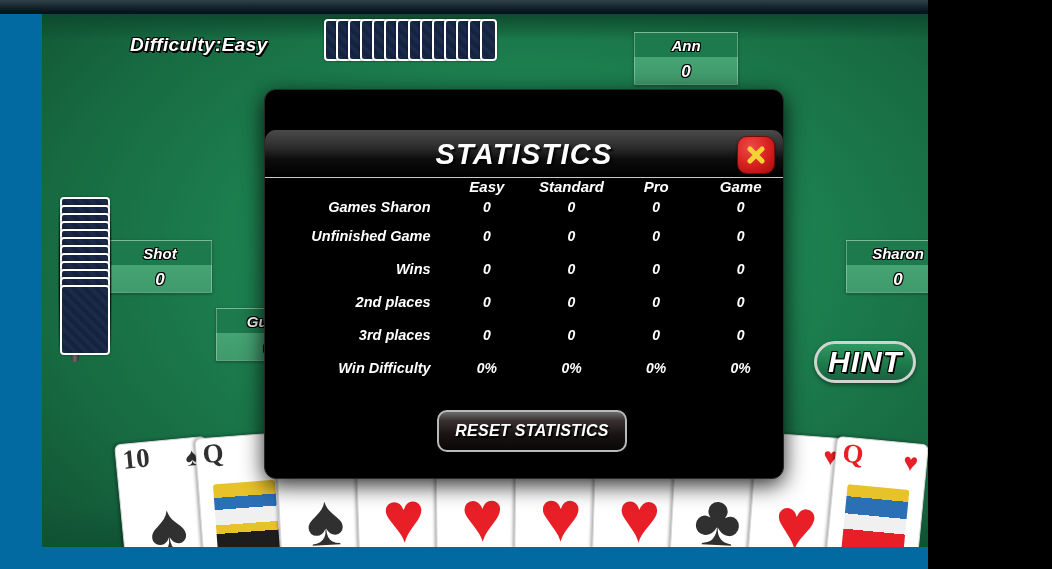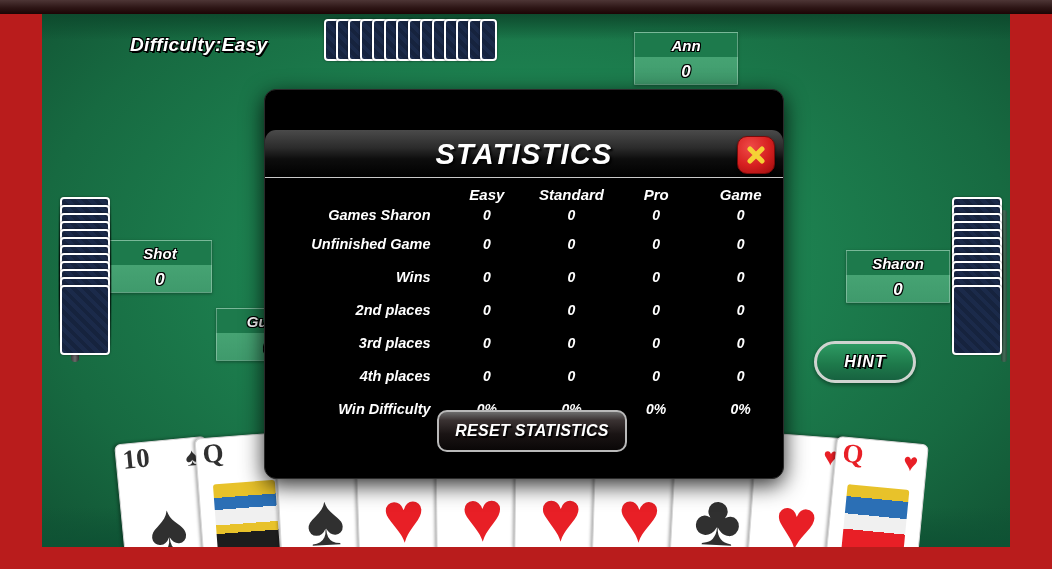--- a/index.html
+++ b/index.html
@@ -6,22 +6,22 @@
   html, body {
     width: 1052px; height: 569px;
     background: #000;
     font-family: "Liberation Sans", sans-serif;
     overflow: hidden;
   }
 
   
   #device {
     position: relative;
-    width: 1052px; height: 569px;
-    background: #b91c1c;
+    width: 928px; height: 569px;
+    background: #0369a1;
     overflow: hidden;
   }
   #bezel-shine {
     position: absolute; left: 0; top: 0; width: 1052px; height: 14px;
     background: linear-gradient(180deg, #3a3a3a 0%, #151515 55%, #000 100%);
     opacity: .85;
   }
 
   
   #table-felt {
@@ -114,35 +114,35 @@
   }
   .player-score {
     height: 27px; line-height: 27px;
     text-align: center;
     font-size: 17px; font-weight: bold; font-style: italic;
     color: #fff;
     text-shadow: 1px 1px 0 #000, -1px -1px 0 #000, 1px -1px 0 #000, -1px 1px 0 #000;
   }
   #player-ann   { left: 592px; top: 18px; }
   #player-anna  { left: 66px;  top: 226px; }
-  #player-sharon{ left: 804px; top: 226px; margin-top: 10px; }
+  #player-sharon{ left: 804px; top: 226px; }
   #player-guest { left: 174px; top: 294px; }
 
   
   #hint-button {
     position: absolute; left: 772px; top: 327px;
     width: 102px; height: 42px;
     border-radius: 21px;
     border: 3px solid #cfd4d0;
     background: linear-gradient(180deg, #2e9a63 0%, #1e7a4b 55%, #176240 100%);
     display: flex; align-items: center; justify-content: center;
     box-shadow: 0 2px 4px rgba(0,0,0,.4);
   }
   #hint-button span {
-    font-size: 16px; font-weight: bold; font-style: italic;
+    font-size: 30px; font-weight: bold; font-style: italic;
     color: #fff; letter-spacing: 1px;
     text-shadow: 1.5px 1.5px 0 #000, -1px -1px 0 #000, 1px -1px 0 #000, -1px 1px 0 #000;
   }
 
   
   #hand {
     position: absolute; left: 0; bottom: -6px;
     width: 968px; height: 140px;
   }
   .card {
@@ -224,21 +224,21 @@
     border: 1px solid #7a0a0a;
     box-shadow: 0 2px 3px rgba(0,0,0,.6);
     display: flex; align-items: center; justify-content: center;
   }
   #close-button svg { display: block; }
 
   
   #stats-table {
     width: 100%;
     border-collapse: collapse;
-    margin-top: 8px;
+    margin-top: 0;
   }
   #stats-table th, #stats-table td {
     color: #fff;
     font-weight: bold; font-style: italic;
     text-shadow: 1px 1px 1px rgba(0,0,0,.9);
   }
   #stats-table th.corner-cell { width: 180px; }
   #stats-table th.col-head {
     font-size: 15px;
     padding-bottom: 0;
@@ -456,27 +456,20 @@
             <td class="value">0</td>
           </tr>
           <tr>
             <td class="row-label">3rd places</td>
             <td class="value">0</td>
             <td class="value">0</td>
             <td class="value">0</td>
             <td class="value">0</td>
           </tr>
           <tr>
-            <td class="row-label">4th places</td>
-            <td class="value">0</td>
-            <td class="value">0</td>
-            <td class="value">0</td>
-            <td class="value">0</td>
-          </tr>
-          <tr>
             <td class="row-label">Win Difficulty</td>
             <td class="value">0%</td>
             <td class="value">0%</td>
             <td class="value">0%</td>
             <td class="value">0%</td>
           </tr>
         </tbody>
     </table>
 
     <div id="reset-wrap">

